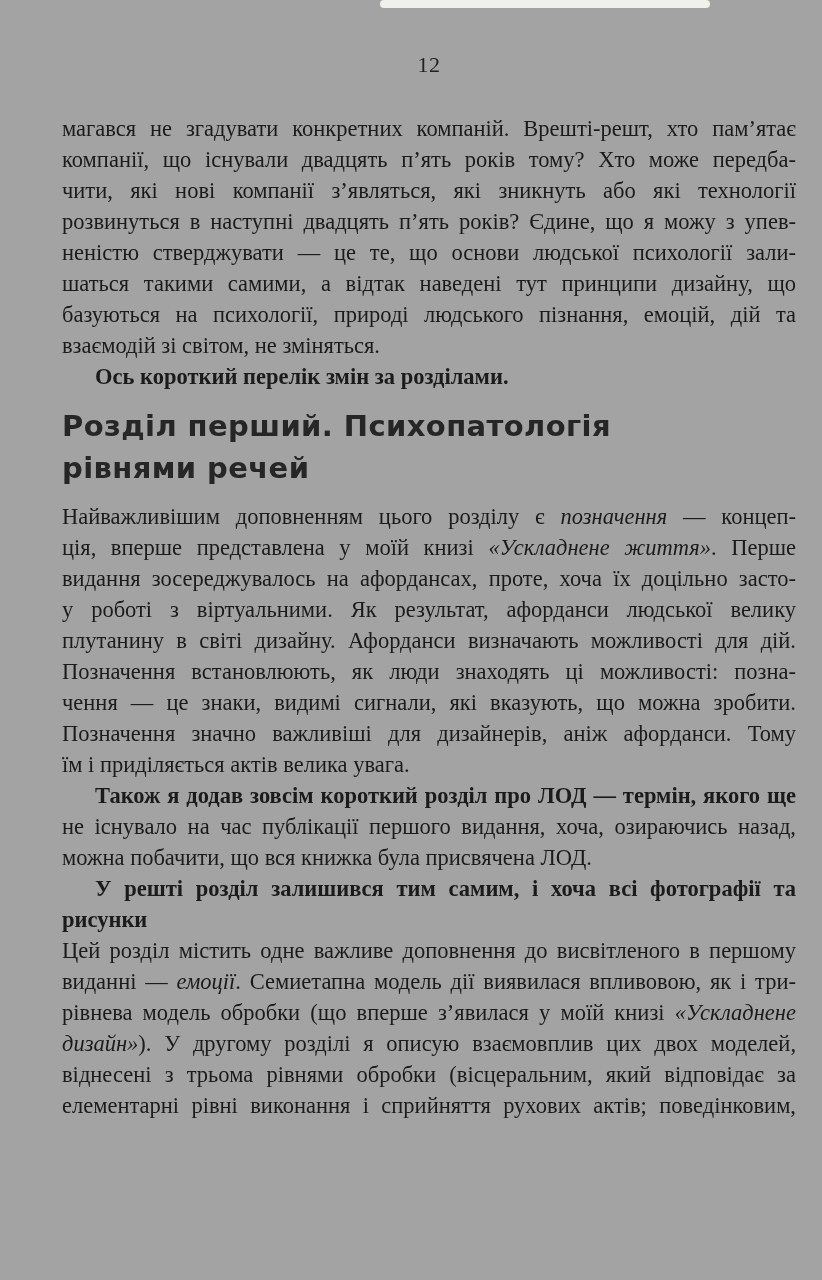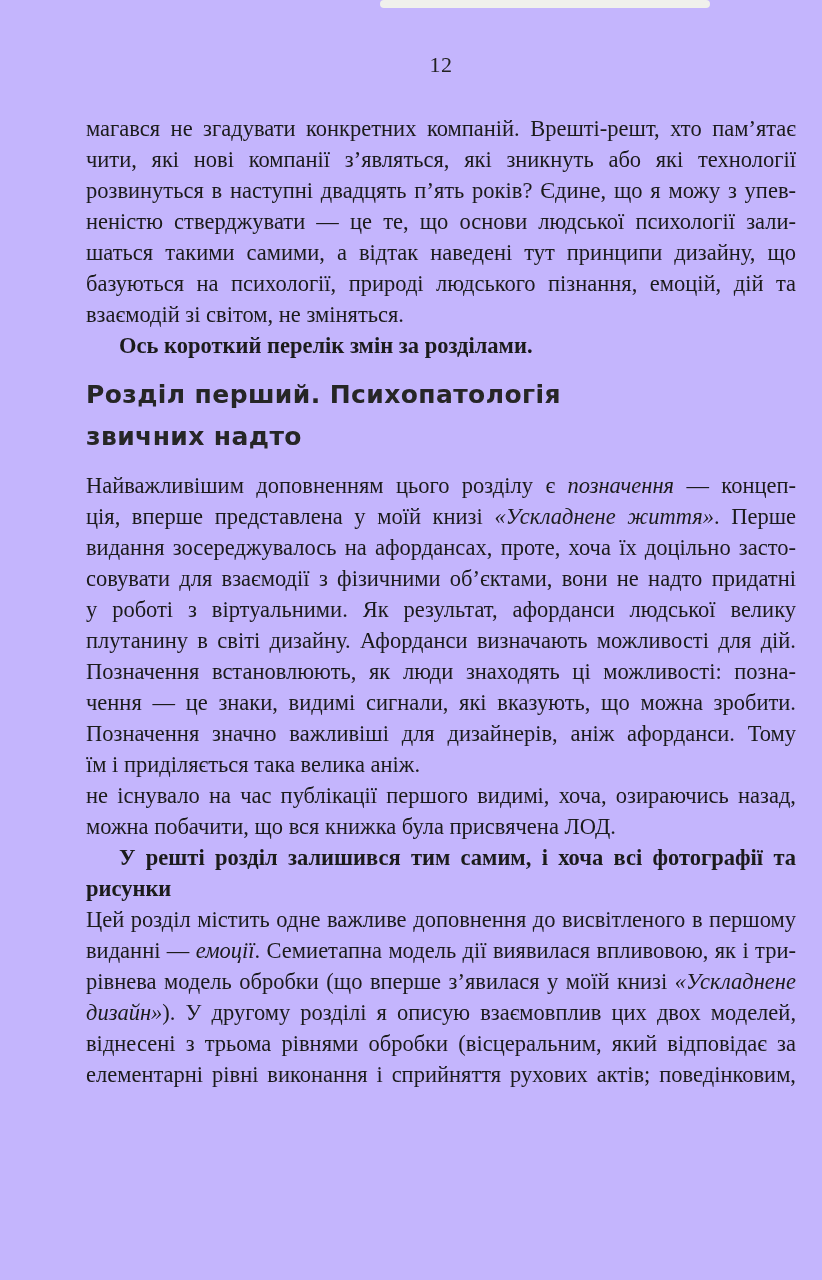--- a/index.html
+++ b/index.html
@@ -5,23 +5,23 @@
   html, body { margin: 0; padding: 0; }
   body {
     background: #e8e8e6;
     font-family: "Liberation Serif", serif;
   }
   .page {
     position: relative;
     width: 822px;
     height: 1280px;
     margin: 0 auto;
-    background: #c4b5fd;
+    background: #a3a3a3;
     box-sizing: border-box;
-    padding: 50px 26px 0 86px;
+    padding: 50px 26px 0 62px;
     overflow: hidden;
     color: #1b1b1b;
   }
   .page-number {
     text-align: center;
     font-size: 22px;
     line-height: 30px;
     letter-spacing: 0.5px;
     color: #222;
     margin-bottom: 33px;
@@ -39,21 +39,21 @@
   }
   .line.final {
     text-align-last: left;
     -moz-text-align-last: left;
   }
   .line.indent { text-indent: 33px; font-weight: bold; }
   .em { font-style: italic; margin-top: 24px; }
   .heading {
     font-family: "DejaVu Sans", "Liberation Sans", sans-serif;
     font-weight: 700;
-    font-size: 25px;
+    font-size: 29px;
     line-height: 42px;
     letter-spacing: 0.4px;
     color: #262626;
     margin: 13px 0 12px 0;
   }
   .heading .h-line { text-align: left; }
   
   .scan-smudge {
     position: absolute;
     top: 0; left: 380px;
@@ -64,48 +64,49 @@
 </style>
 </head>
 <body>
 
 <div class="page">
   <div class="scan-smudge"></div>
   <div class="page-number">12</div>
   <main class="body-text">
       <div class="paragraph">
         <div class="line"><span>магався не згадувати конкретних компаній. Врешті-решт, хто пам’ятає</span></div>
+        <div class="line"><span>компанії, що існували двадцять п’ять років тому? Хто може передба-</span></div>
         <div class="line"><span>чити, які нові компанії з’являться, які зникнуть або які технології</span></div>
         <div class="line"><span>розвинуться в наступні двадцять п’ять років? Єдине, що я можу з упев-</span></div>
         <div class="line"><span>неністю стверджувати — це те, що основи людської психології зали-</span></div>
         <div class="line"><span>шаться такими самими, а відтак наведені тут принципи дизайну, що</span></div>
         <div class="line"><span>базуються на психології, природі людського пізнання, емоцій, дій та</span></div>
         <div class="line final"><span>взаємодій зі світом, не зміняться.</span></div>
       </div>
       <div class="paragraph">
         <div class="line indent final"><span>Ось короткий перелік змін за розділами.</span></div>
       </div>
       <div class="heading">
         <div class="h-line">Розділ перший. Психопатологія</div>
-        <div class="h-line">звичних надто</div>
+        <div class="h-line">рівнями речей</div>
       </div>
       <div class="paragraph">
         <div class="line"><span>Найважливішим доповненням цього розділу є </span><span class="em">позначення</span><span> — концеп-</span></div>
         <div class="line"><span>ція, вперше представлена у моїй книзі </span><span class="em">«Ускладнене життя»</span><span>. Перше</span></div>
         <div class="line"><span>видання зосереджувалось на афордансах, проте, хоча їх доцільно засто-</span></div>
-        <div class="line"><span>совувати для взаємодії з фізичними об’єктами, вони не надто придатні</span></div>
         <div class="line"><span>у роботі з віртуальними. Як результат, афорданси людської велику</span></div>
         <div class="line"><span>плутанину в світі дизайну. Афорданси визначають можливості для дій.</span></div>
         <div class="line"><span>Позначення встановлюють, як люди знаходять ці можливості: позна-</span></div>
         <div class="line"><span>чення — це знаки, видимі сигнали, які вказують, що можна зробити.</span></div>
         <div class="line"><span>Позначення значно важливіші для дизайнерів, аніж афорданси. Тому</span></div>
-        <div class="line final"><span>їм і приділяється така велика аніж.</span></div>
+        <div class="line final"><span>їм і приділяється актів велика увага.</span></div>
       </div>
       <div class="paragraph">
-        <div class="line"><span>не існувало на час публікації першого видимі, хоча, озираючись назад,</span></div>
+        <div class="line indent"><span>Також я додав зовсім короткий розділ про ЛОД — термін, якого ще</span></div>
+        <div class="line"><span>не існувало на час публікації першого видання, хоча, озираючись назад,</span></div>
         <div class="line final"><span>можна побачити, що вся книжка була присвячена ЛОД.</span></div>
       </div>
       <div class="paragraph">
         <div class="line indent"><span>У решті розділ залишився тим самим, і хоча всі фотографії та рисунки</span></div>
       </div>
       <div class="paragraph">
         <div class="line"><span>Цей розділ містить одне важливе доповнення до висвітленого в першому</span></div>
         <div class="line"><span>виданні — </span><span class="em">емоції</span><span>. Семиетапна модель дії виявилася впливовою, як і три-</span></div>
         <div class="line"><span>рівнева модель обробки (що вперше з’явилася у моїй книзі </span><span class="em">«Ускладнене</span></div>
         <div class="line"><span class="em">дизайн»</span><span>). У другому розділі я описую взаємовплив цих двох моделей,</span></div>

